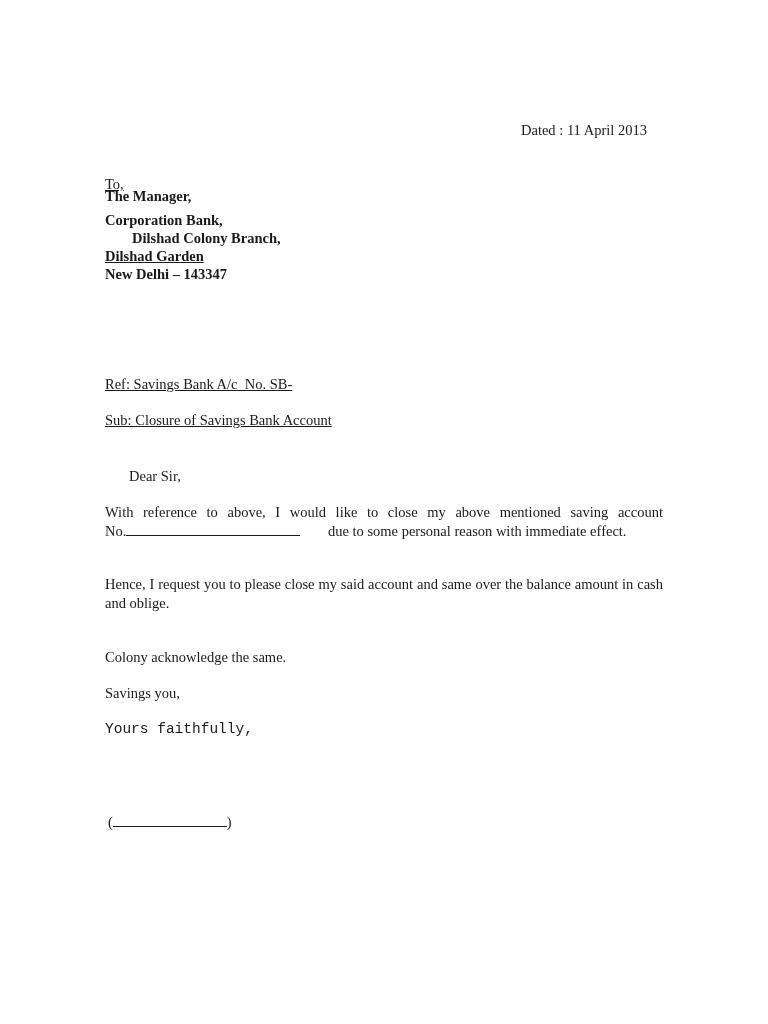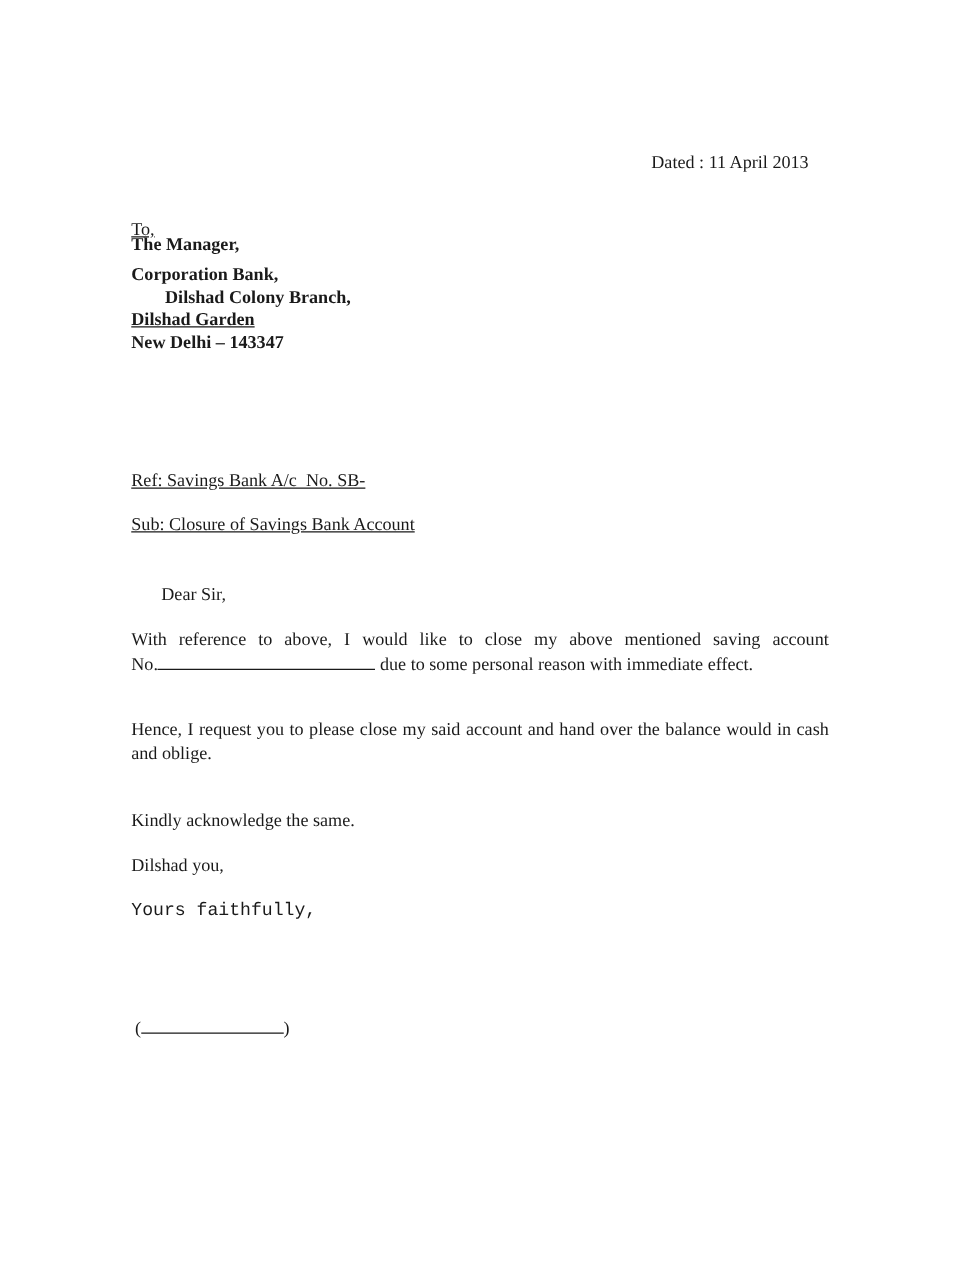--- a/index.html
+++ b/index.html
@@ -37,28 +37,28 @@
   <div class="abs u" style="left:105px; top:375px;">
     <span style="white-space:pre;">Ref: Savings Bank A/c  No. SB-</span><span class="blank" style="width:156px; border-bottom:none;"></span>
   </div>
 
   <div class="abs u" style="left:105px; top:411px;text-align:right;">Sub: Closure of Savings Bank Account</div>
 
   <div class="abs" style="left:91px; top:467px;margin-left:38px;">Dear Sir,</div>
 
   <div class="abs" style="left:105px; top:503px; width:558px; text-align:justify; text-align-last:justify;">With reference to above, I would like to close my above mentioned saving account</div>
   <div class="abs" style="left:105px; top:521px;">
-    <span>No.</span><span class="blank" style="width:174px;"></span><span style="white-space:pre;"> due to some personal reason with immediate effect.</span>
+    <span>No.</span><span class="blank" style="width:174px;"></span><span style="white-space:pre;margin-left:24px;"> due to some personal reason with immediate effect.</span>
   </div>
 
-  <div class="justify" style="top:575px;">Hence, I request you to please close my said account and hand over the balance would in cash and oblige.</div>
+  <div class="justify" style="top:575px;">Hence, I request you to please close my said account and same over the balance amount in cash and oblige.</div>
 
-  <div class="abs" style="left:105px; top:648px;">Kindly acknowledge the same.</div>
+  <div class="abs" style="left:105px; top:648px;">Colony acknowledge the same.</div>
 
-  <div class="abs" style="left:105px; top:684px;">Dilshad you,</div>
+  <div class="abs" style="left:105px; top:684px;">Savings you,</div>
 
   <div class="abs" style="left:105px; top:720px;font-family:Liberation Mono, monospace;">Yours faithfully,</div>
 
   <div class="abs" style="left:108px; top:812px;">
     <span>(</span><span class="blank" style="width:114px;"></span><span>)</span>
   </div>
 
 </div>
 
 </body></html>

